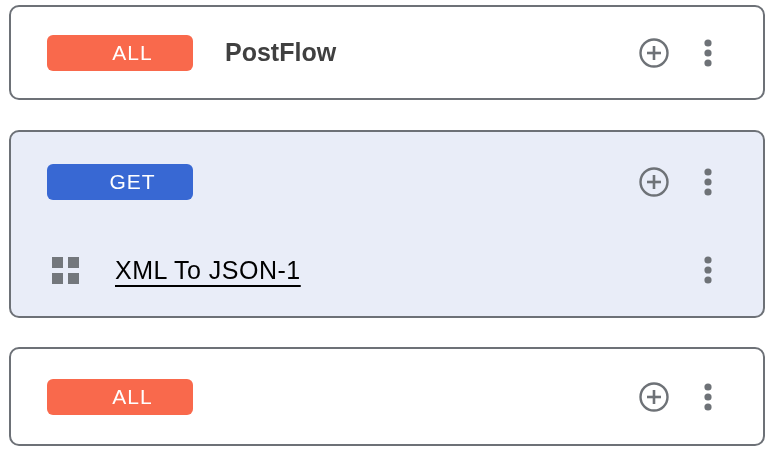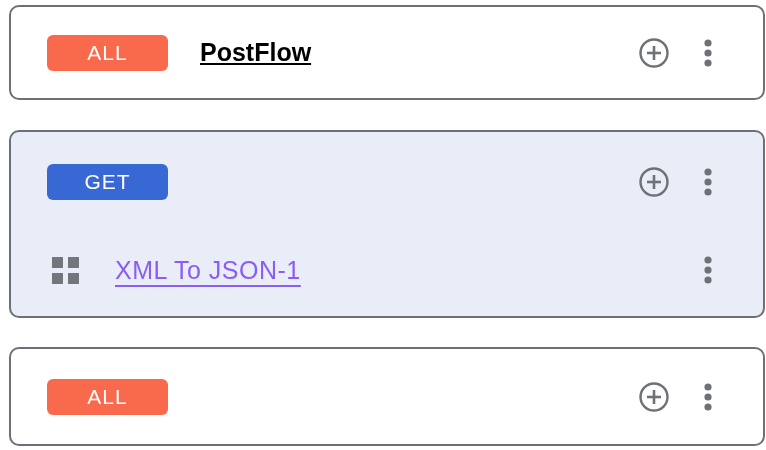--- a/index.html
+++ b/index.html
@@ -21,43 +21,42 @@
     display:flex;align-items:center;
     padding-left:36px;padding-right:39px;box-sizing:border-box;
   }
   .row-full{height:100%;}
   .row-main{height:100px;text-align:right;}
   .row-policy{height:76px;}
 
   .badge{
     width:121px;height:36px;border-radius:6px;flex:0 0 auto;
     display:flex;align-items:center;justify-content:center;
-    color:#ffffff;font-size:21px;letter-spacing:1px;font-weight:400;
+    color:#ffffff;font-size:21px;letter-spacing:1px;font-weight:400;padding-left:25px;
   }
   .flow-title{
-    margin-left:32px;font-size:25px;font-weight:700;color:#000000;
+    margin-left:32px;font-size:25px;font-weight:700;color:#404040;
     white-space:nowrap;
-    text-decoration:underline;
   }
   .icon-btn{
     width:32px;height:32px;padding:0;border:none;background:transparent;
     display:flex;align-items:center;justify-content:center;cursor:pointer;flex:0 0 auto;
   }
   .push-right{margin-left:auto;}
   .gap-left{margin-left:22px;}
 
   .grid-icon{
     margin-left:5px;flex:0 0 auto;
     display:grid;grid-template-columns:11px 11px;grid-template-rows:11px 11px;
     gap:5px;cursor:grab;
   }
   .grid-icon span{background:#73777c;display:block;}
 
   .policy-link{
-    margin-left:36px;font-size:25px;letter-spacing:0.5px;color:#8b5cf6;
+    margin-left:36px;font-size:25px;letter-spacing:0.5px;color:#000000;
     text-decoration:underline;text-decoration-thickness:2px;text-underline-offset:6px;
     white-space:nowrap;cursor:pointer;
   }
 </style>
 </head>
 <body>
 
 <div class="card" id="card-postflow">
   <div class="row row-full">
     <span class="badge" style="background-color: rgb(249, 105, 76);">ALL</span>

